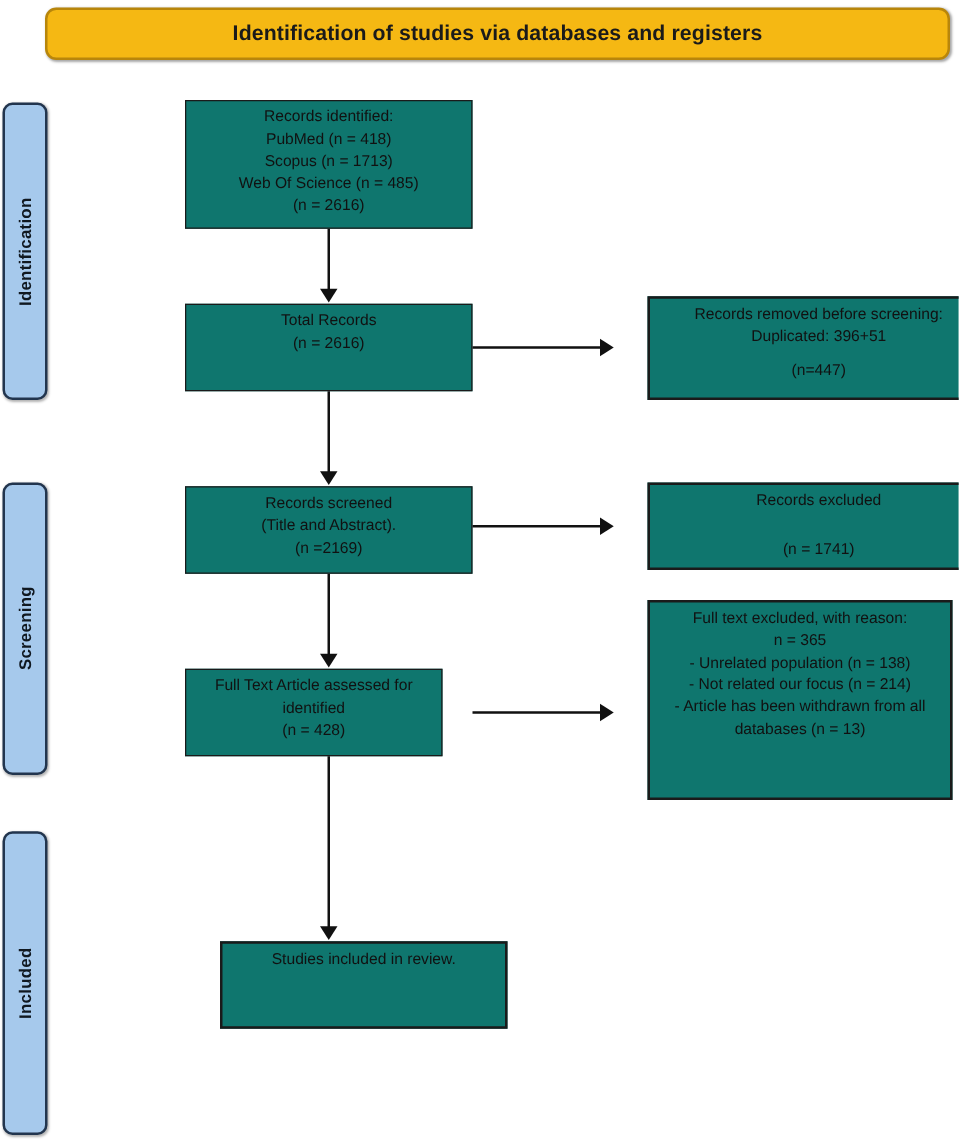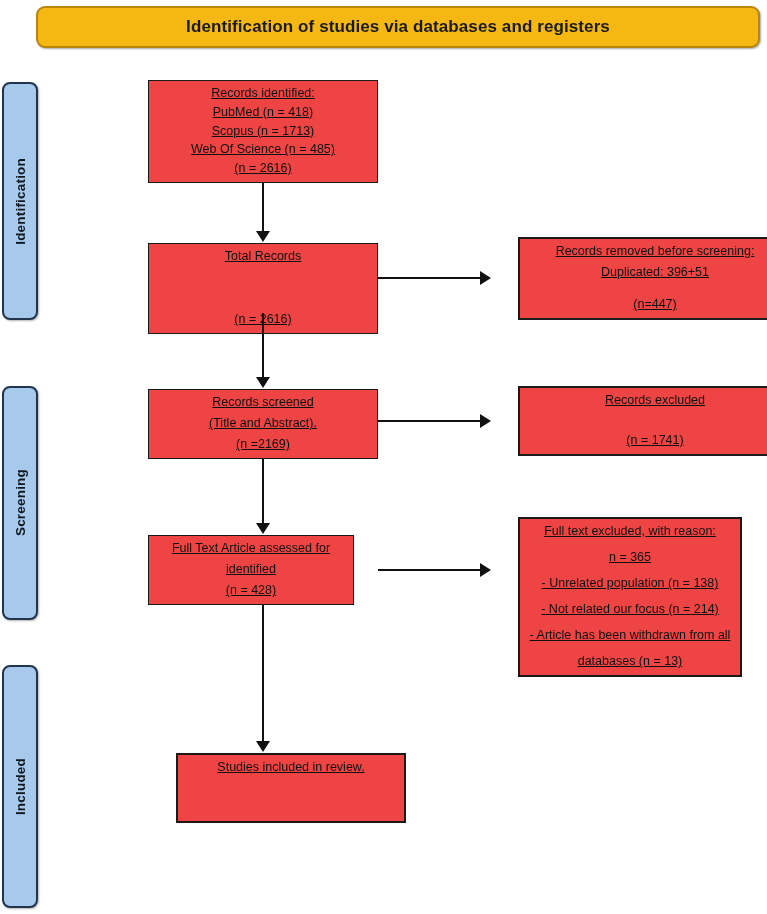--- a/index.html
+++ b/index.html
@@ -67,49 +67,48 @@
     letter-spacing: 0.2px;
     white-space: nowrap;
   }
   #stage-identification { top: 82px;  height: 238px; }
   #stage-screening     { top: 386px; height: 234px; }
   #stage-included      { top: 665px; height: 243px; }
 
   
   .box {
     position: absolute;
-    background: #ef4444;
+    background: #0f766e;
     border: 1.6px solid #1a1a1a;
     box-sizing: border-box;
     display: flex;
     flex-direction: column;
     align-items: center;
-    justify-content: space-between;
+    justify-content: flex-start;
     padding: 4px 8px;
     text-align: center;
     font-size: 12.5px;
     line-height: 1.42;
     color: #111111;
-    text-decoration: underline;
   }
   .box.thick { border-width: 2.4px; margin-left: 28px; }
   .box .line { display: block; width: 100%; }
   .box .spacer { height: 9px; }
 
   
   #box-records-identified { left: 148px; top: 80px;  width: 230px; height: 103px; }
-  #box-total-records      { left: 148px; top: 243px; width: 230px; height: 91px; }
+  #box-total-records      { left: 148px; top: 243px; width: 230px; height: 70px; }
   #box-records-screened   { left: 148px; top: 389px; width: 230px; height: 70px; }
   #box-full-text-assessed { left: 148px; top: 535px; width: 206px; height: 70px; }
   #box-studies-included   { left: 148px; top: 753px; width: 230px; height: 70px; }
 
   
   #box-records-removed    { left: 490px; top: 237px; width: 274px; height: 83px; }
   #box-records-excluded   { left: 490px; top: 386px; width: 274px; height: 70px; gap: 21px; }
-  #box-fulltext-excluded  { left: 490px; top: 517px; width: 224px; height: 160px; }
+  #box-fulltext-excluded  { left: 490px; top: 480px; width: 244px; height: 160px; }
 
   
   .vline {
     position: absolute;
     width: 2px;
     background: #111111;
     left: 262px;
   }
   .hline {
     position: absolute;

